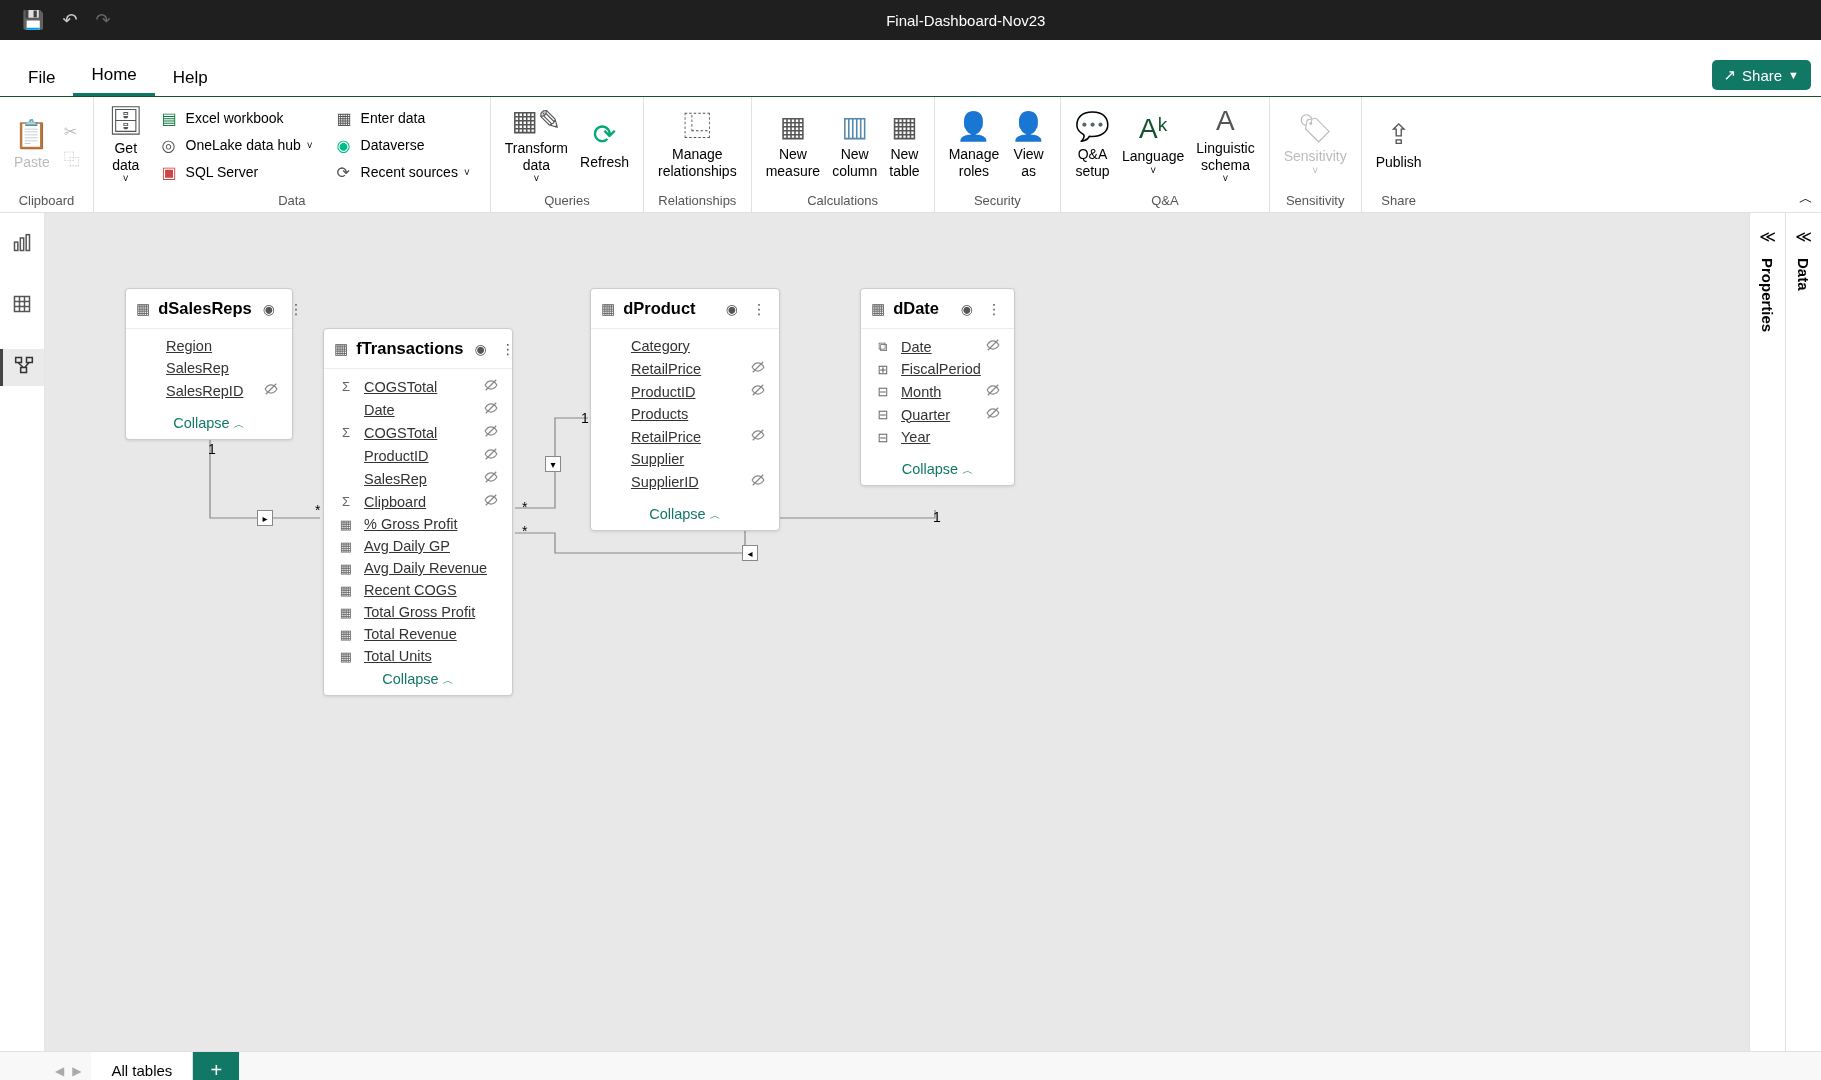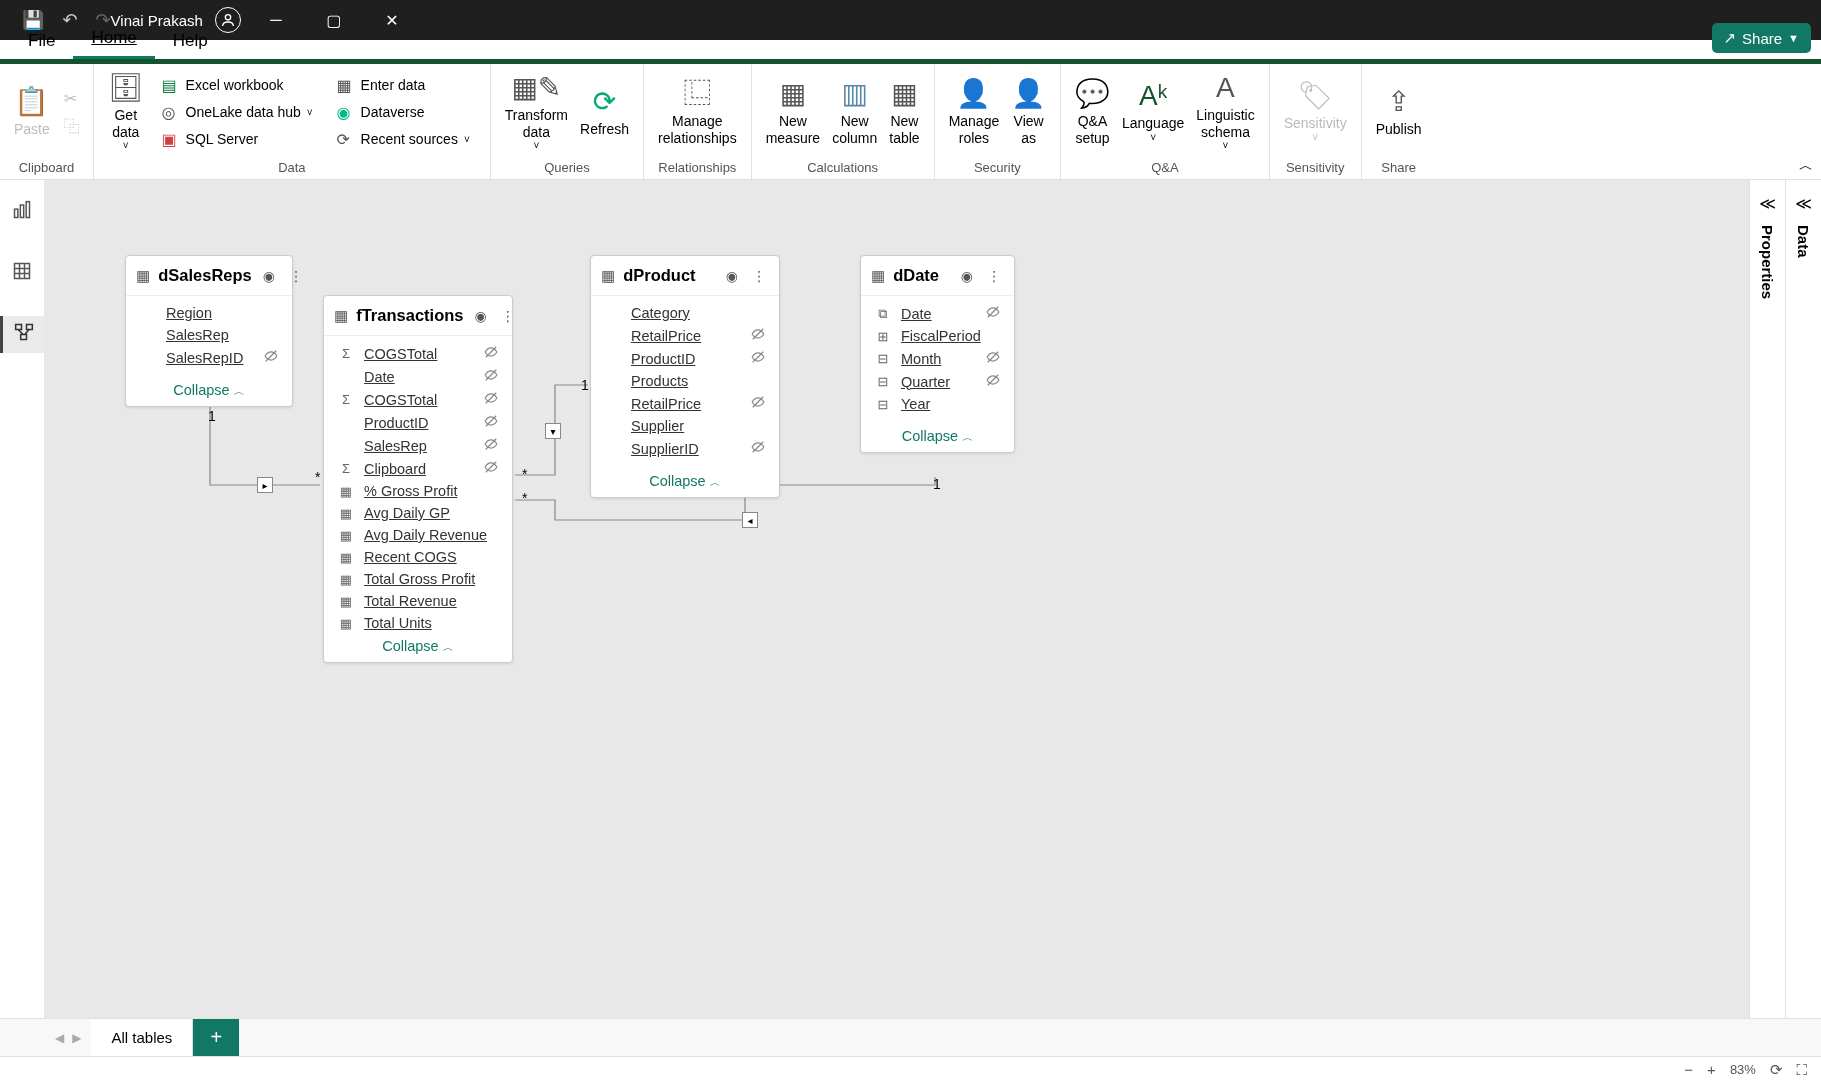--- a/index.html
+++ b/index.html
@@ -9,23 +9,23 @@
 .titlebar { height: 40px; background: #1f1f1f; display: flex; align-items: center; color: #fff; font-size: 15px; }
 .titlebar .qat { display: flex; gap: 18px; padding-left: 22px; color: #c8c8c8; }
 .titlebar .qat span { cursor: pointer; font-size: 18px; }
 .titlebar .title { flex: 1; text-align: center; }
 .titlebar .user { display: flex; align-items: center; gap: 12px; padding-right: 10px; }
 .titlebar .user-name { font-size: 15px; }
 .titlebar .avatar { width: 26px; height: 26px; border: 1.5px solid #fff; border-radius: 50%; display: flex; align-items: center; justify-content: center; font-size: 16px; }
 .titlebar .win-btn { width: 46px; text-align: center; font-size: 16px; cursor: pointer; }
 
 
-.menubar { height: 24px; display: flex; align-items: flex-end; padding: 0 10px; border-bottom: 5px solid #14532d; }
+.menubar { height: 57px; display: flex; align-items: flex-end; padding: 0 10px; border-bottom: 1px solid #14532d; }
 .menubar .mtab { padding: 8px 18px; font-size: 17px; cursor: pointer; }
-.menubar .mtab.active { border-bottom: 3px solid #117865; font-weight: 400; text-decoration: underline; }
+.menubar .mtab.active { border-bottom: 3px solid #117865; font-weight: 400; }
 .menubar .spacer { flex: 1; }
 .share-btn { background: #117865; color: #fff; border-radius: 5px; padding: 6px 12px; display: flex; align-items: center; gap: 6px; font-size: 15px; margin-bottom: 6px; }
 .share-btn .chev { font-size: 11px; }
 
 
 .ribbon { height: 116px; display: flex; border-bottom: 1px solid #e1e1e1; position: relative; }
 .rgroup { border-right: 1px solid #e1e1e1; display: flex; flex-direction: column; }
 .rg-body { flex: 1; display: flex; align-items: center; padding: 4px 8px; }
 .rg-label { text-align: center; font-size: 13px; color: #555; padding-bottom: 4px; }
 .rbig { display: flex; flex-direction: column; align-items: center; justify-content: center; text-align: center; font-size: 14px; cursor: pointer; padding: 0 6px; height: 88px; line-height: 1.2; }
@@ -81,32 +81,21 @@
 </style>
 </head>
 <body>
 
 <div class="titlebar">
   <div class="qat">
     <span>💾</span>
     <span>↶</span>
     <span style="color:#666">↷</span>
   </div>
-  <div class="user">
-    <span class="user-name">Vinai Prakash</span>
-    <span class="avatar">
-      <svg width="16" height="16" viewBox="0 0 24 24" fill="none" stroke="white" stroke-width="2">
-          <circle cx="12" cy="8" r="4"></circle>
-          <path d="M4 21c0-4 4-6 8-6s8 2 8 6"></path>
-        </svg>
-    </span>
-    <span class="win-btn">─</span>
-    <span class="win-btn">▢</span>
-    <span class="win-btn">✕</span>
-  </div>
+  <div class="title">Final-Dashboard-Nov23</div>
 </div>
 
 <div class="menubar">
   <div class="mtab">File</div>
   <div class="mtab active">Home</div>
   <div class="mtab">Help</div>
   <div class="spacer"></div>
   <div class="share-btn">
     <span>↗</span>
     <span>Share</span>

